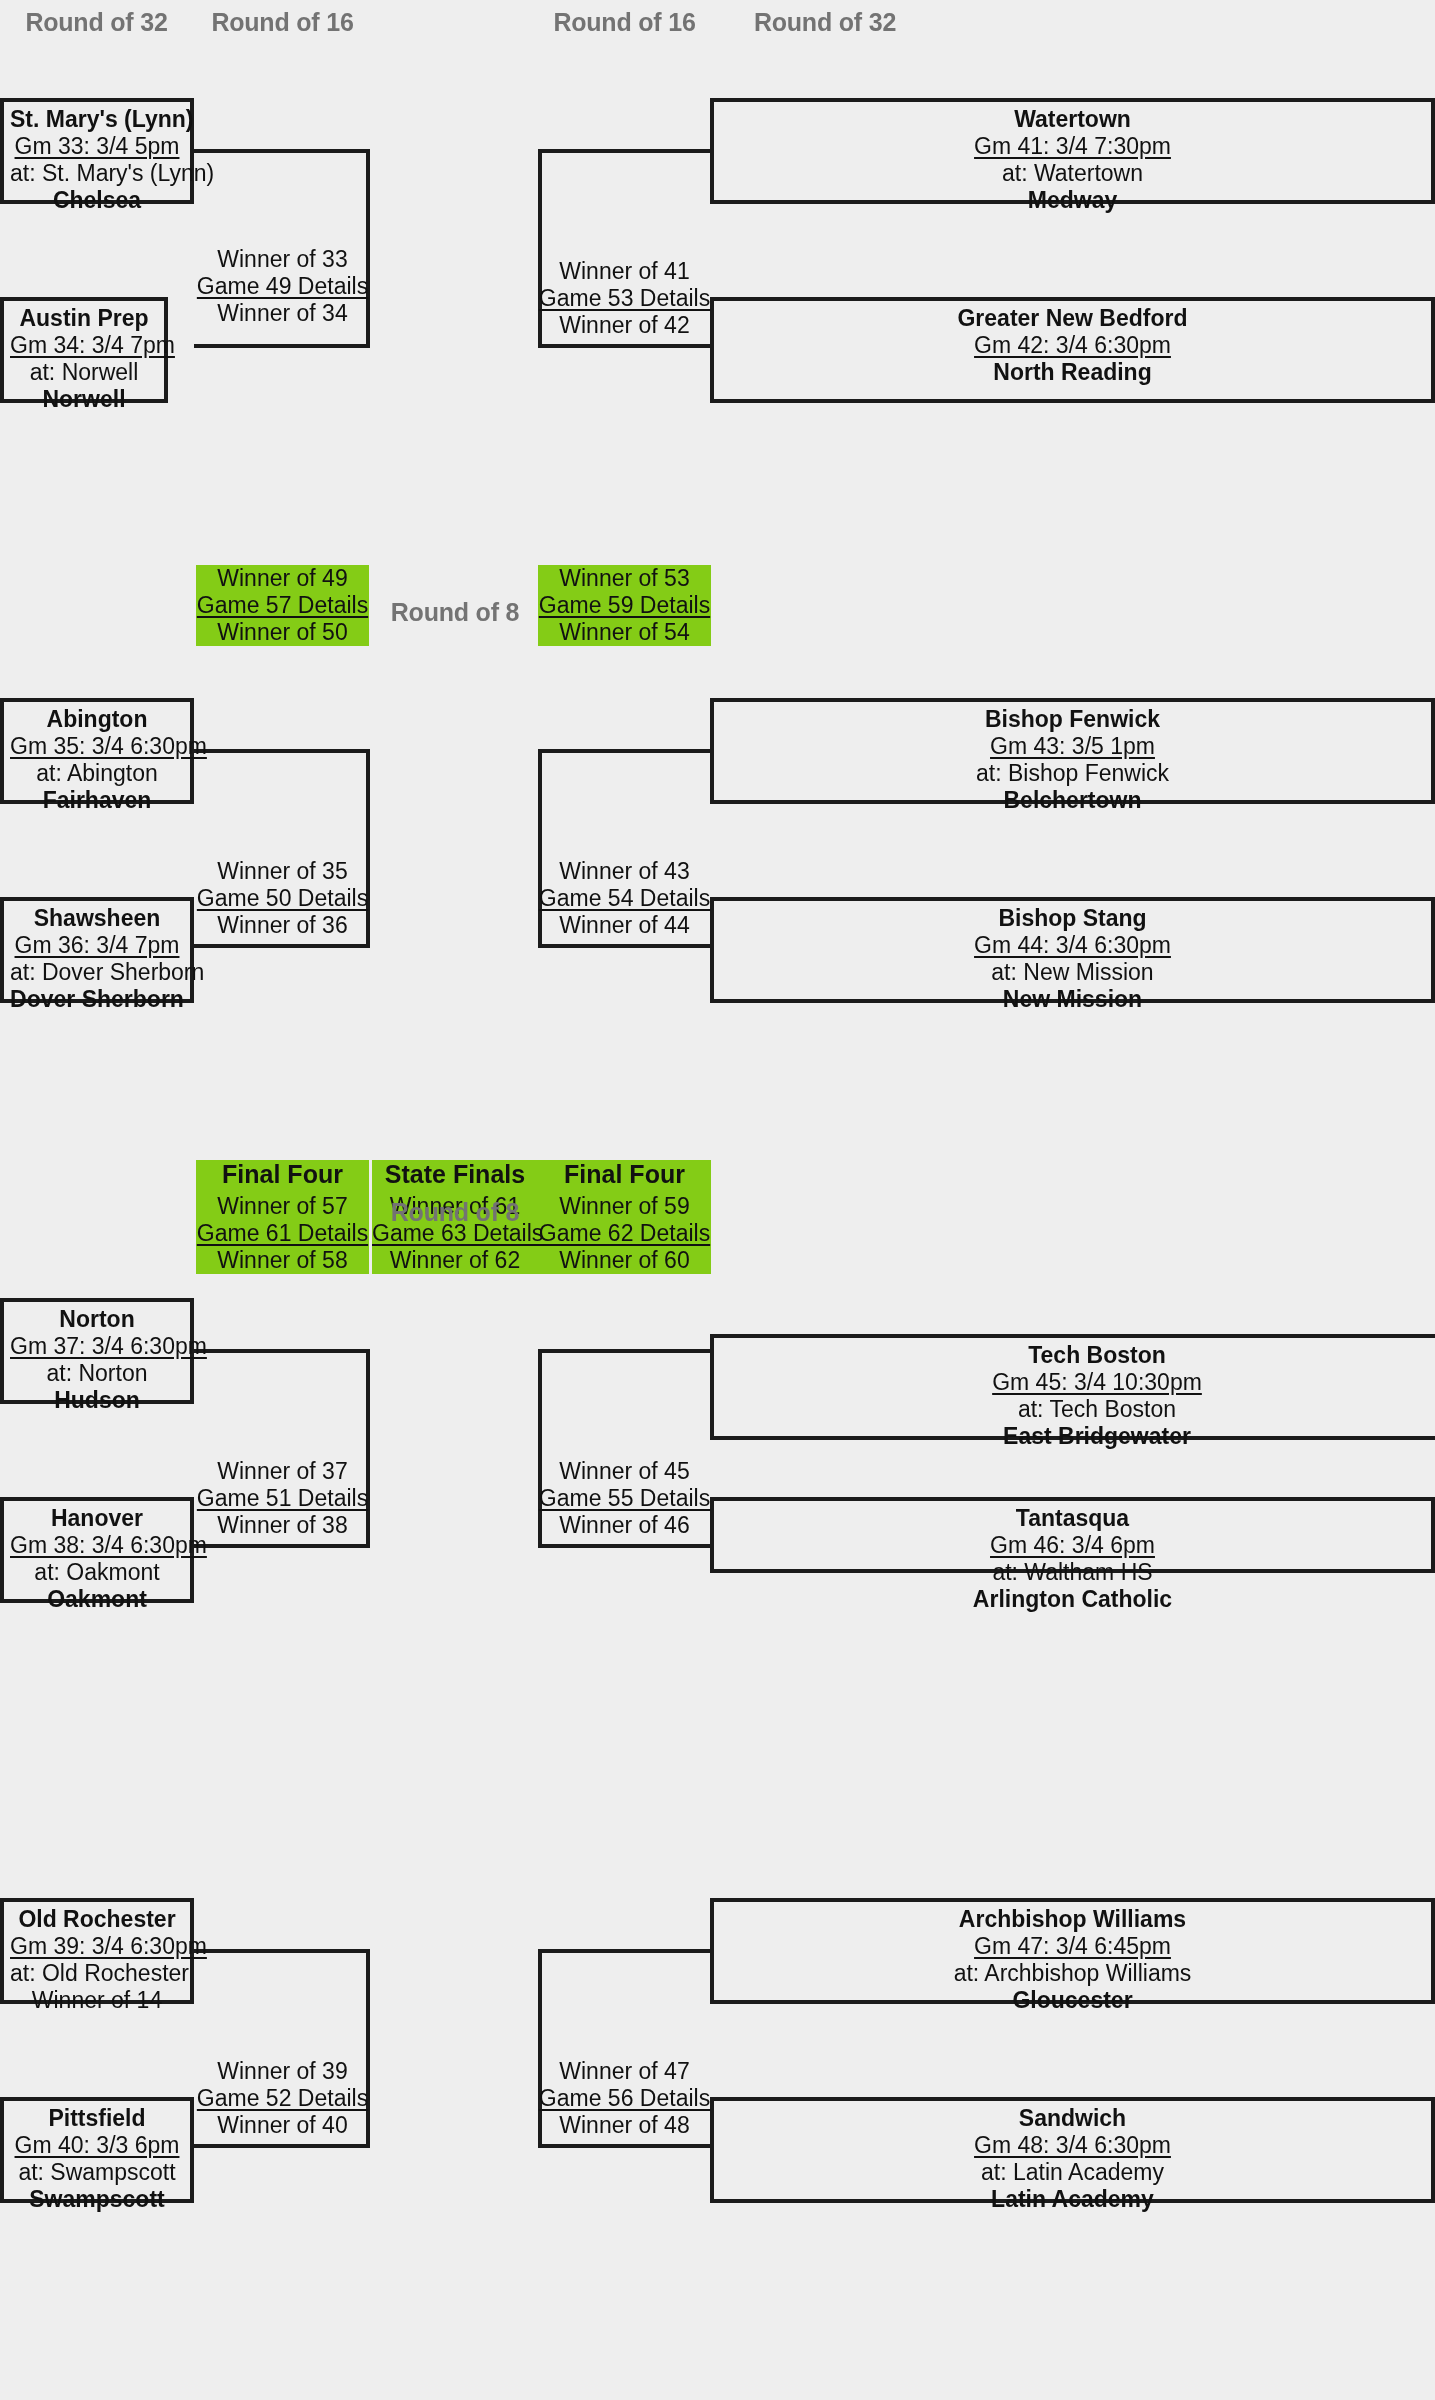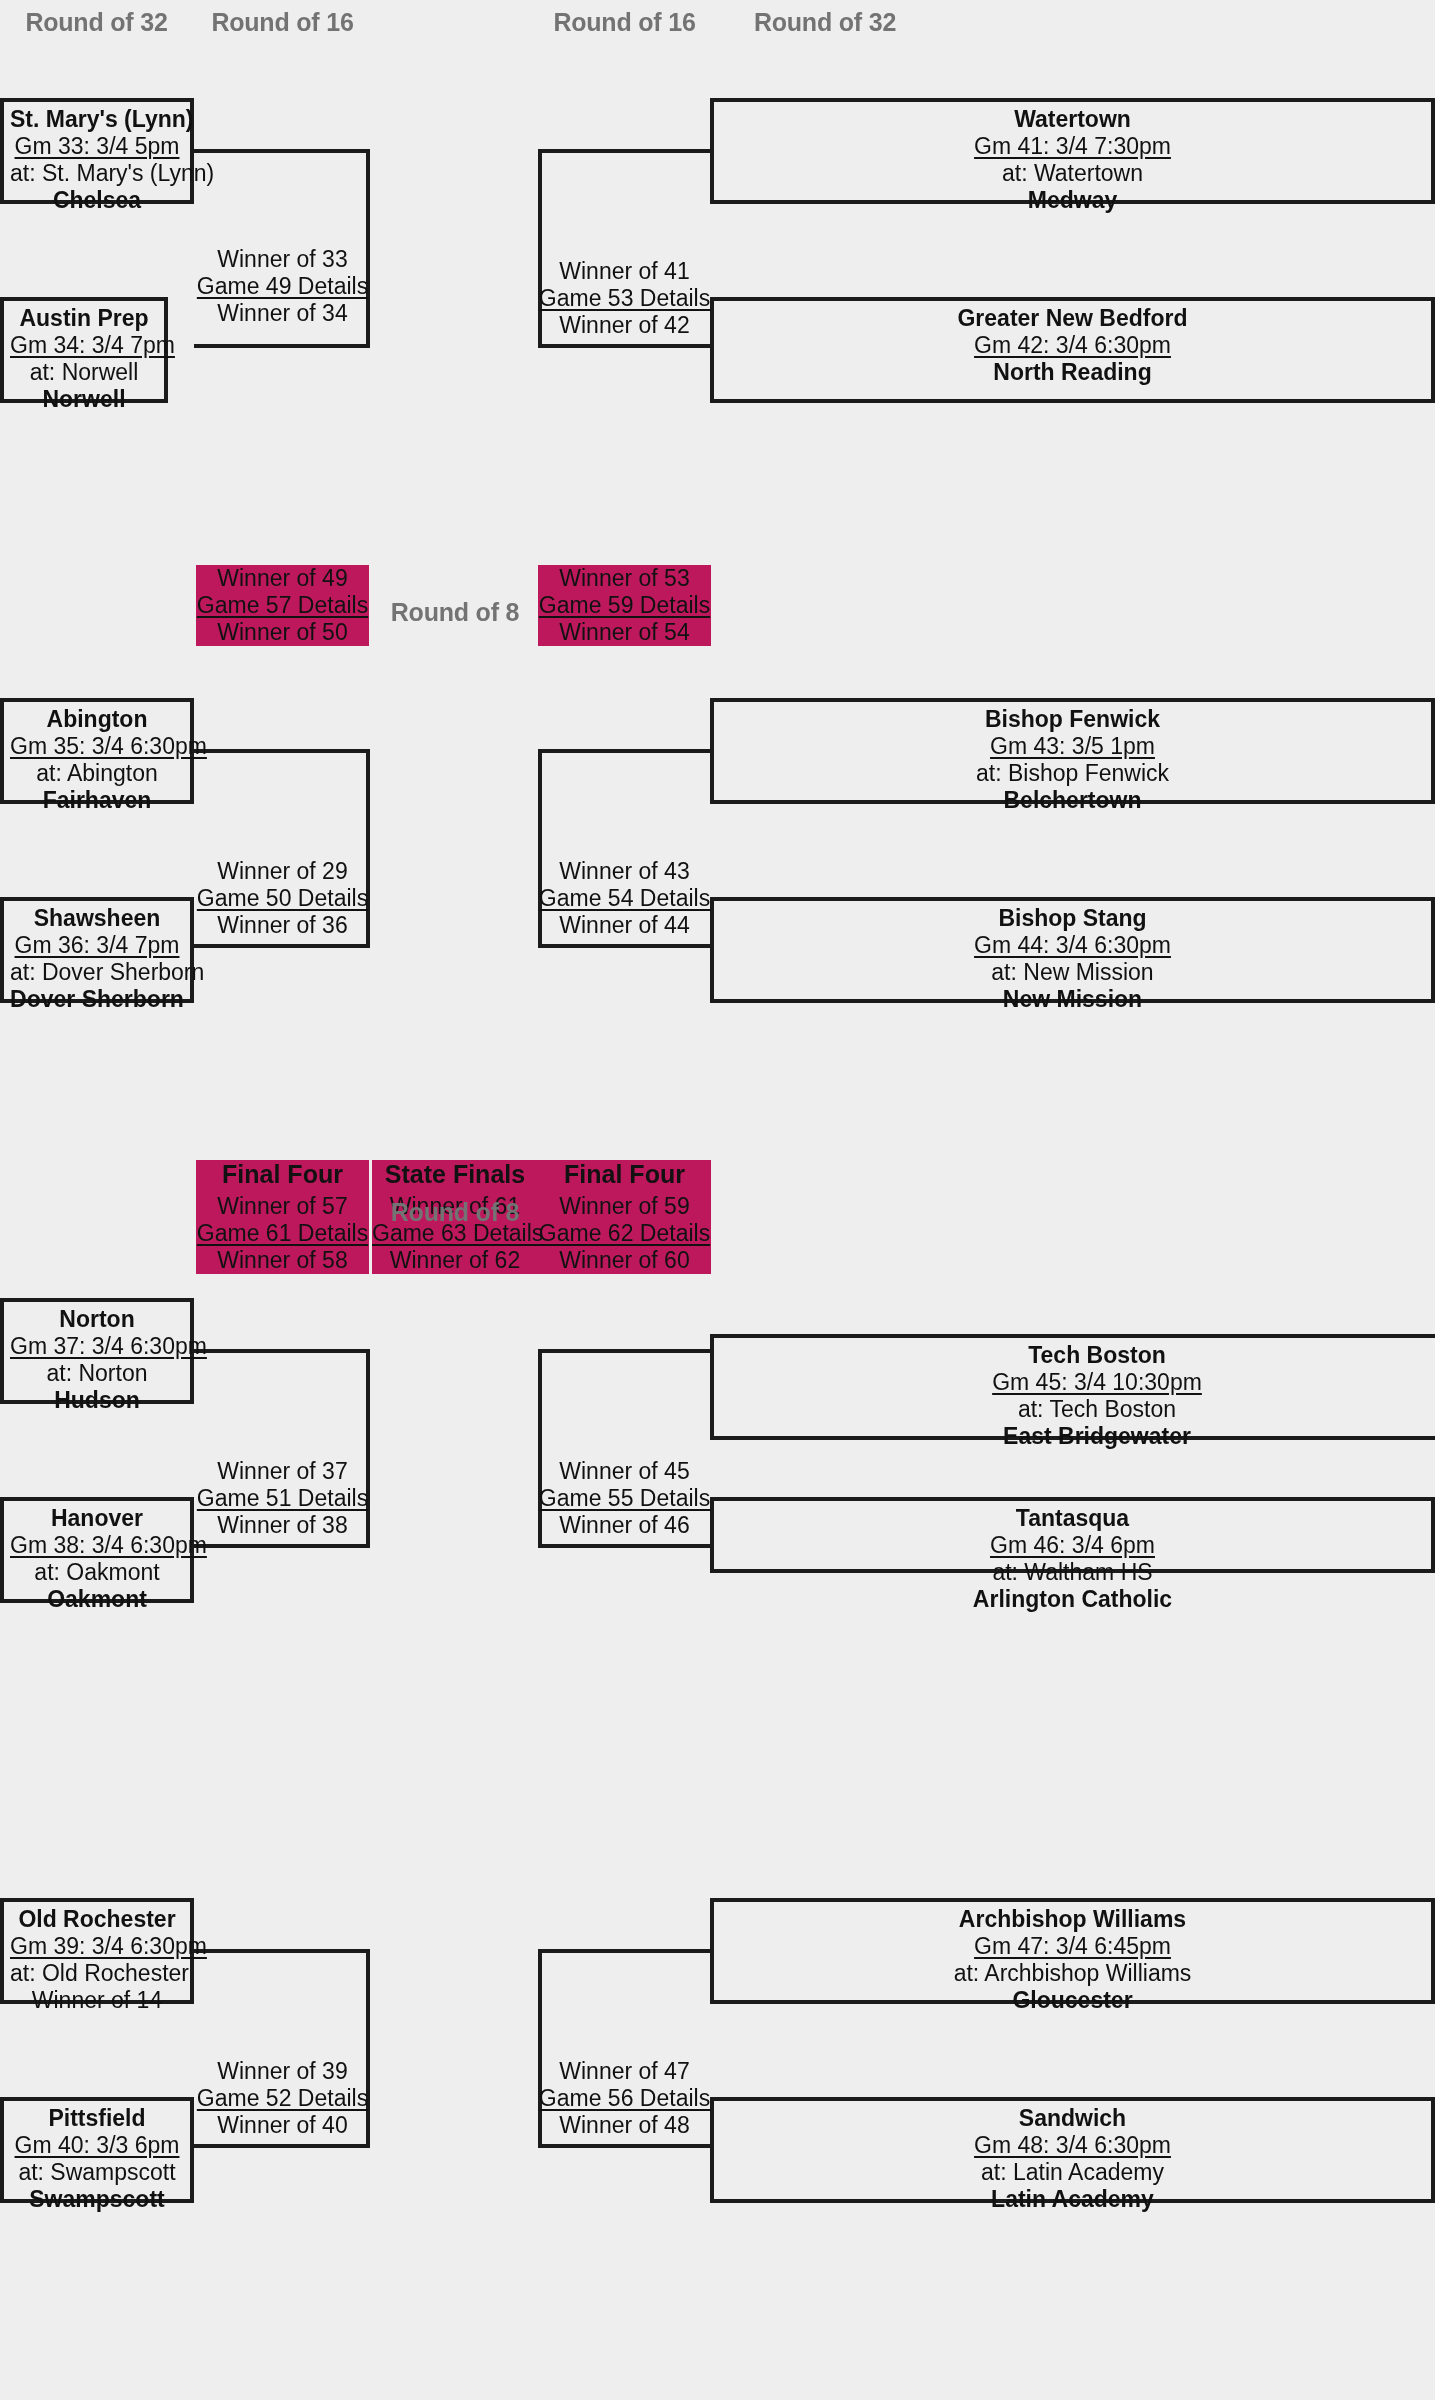--- a/index.html
+++ b/index.html
@@ -79,21 +79,21 @@
     line-height: 1.17;
     color: #111;
     font-size: 23px;
   }
   .adv .w { white-space: nowrap; }
   .adv .g {
     text-decoration: underline;
     text-underline-offset: 3px;
     white-space: nowrap;
   }
-  .adv.shaded { background: #be185d; }
+  .adv.shaded { background: #84cc16; }
   .adv .hdr {
     font-weight: bold;
     font-size: 25px;
     white-space: nowrap;
     padding-bottom: 4px;
   }
 </style>
 </head>
 <body>
 
@@ -217,21 +217,21 @@
       </div>
     </div>
 
   <div id="advances-layer">
       <div class="adv" style="left: 196px; top: 246px; width: 173px;">
         <div class="w">Winner of 33</div>
         <div class="g">Game 49 Details</div>
         <div class="w">Winner of 34</div>
       </div>
       <div class="adv" style="left: 196px; top: 858px; width: 173px;">
-        <div class="w">Winner of 29</div>
+        <div class="w">Winner of 35</div>
         <div class="g">Game 50 Details</div>
         <div class="w">Winner of 36</div>
       </div>
       <div class="adv" style="left: 196px; top: 1458px; width: 173px;">
         <div class="w">Winner of 37</div>
         <div class="g">Game 51 Details</div>
         <div class="w">Winner of 38</div>
       </div>
       <div class="adv" style="left: 196px; top: 2058px; width: 173px;">
         <div class="w">Winner of 39</div>

